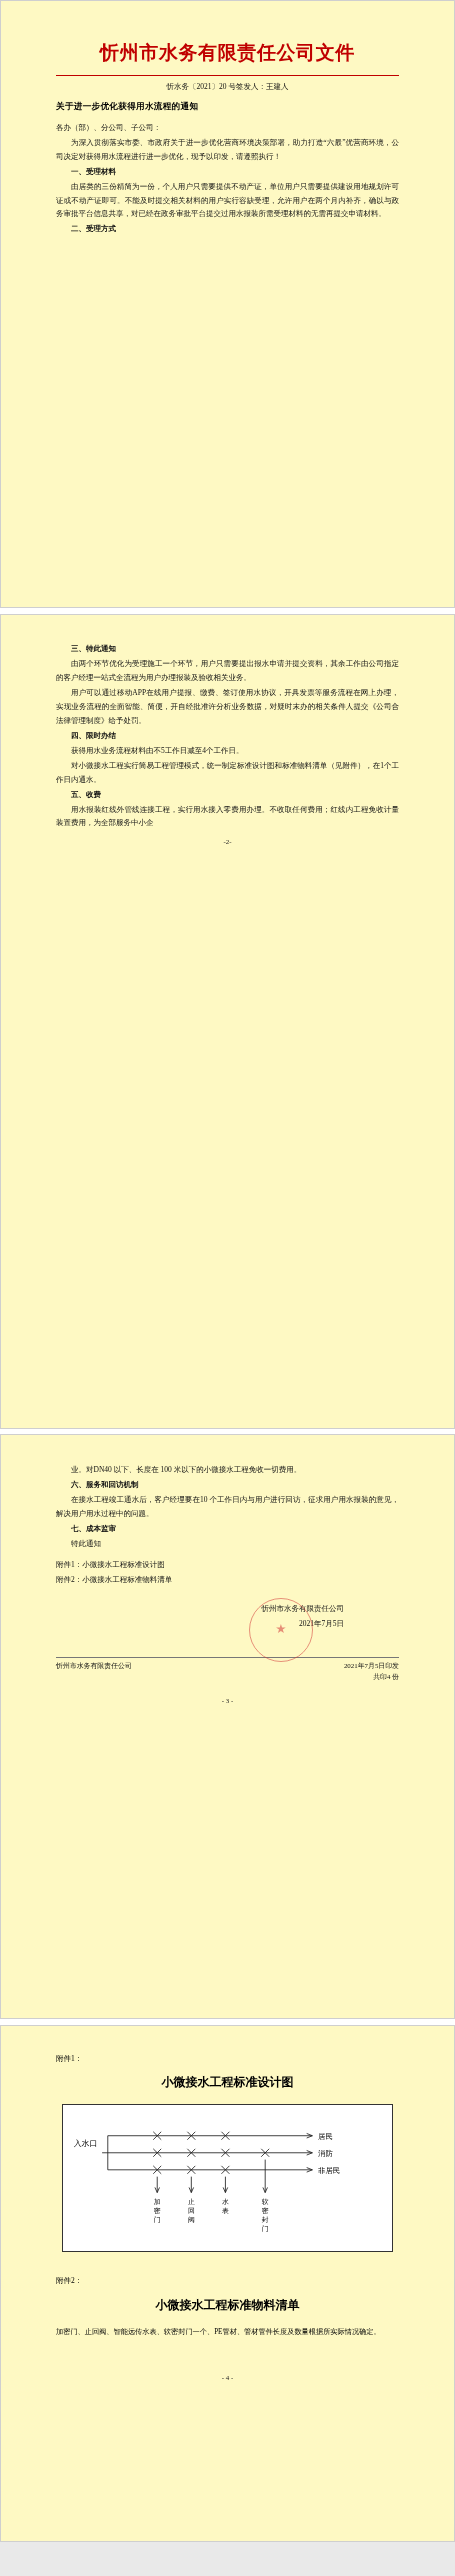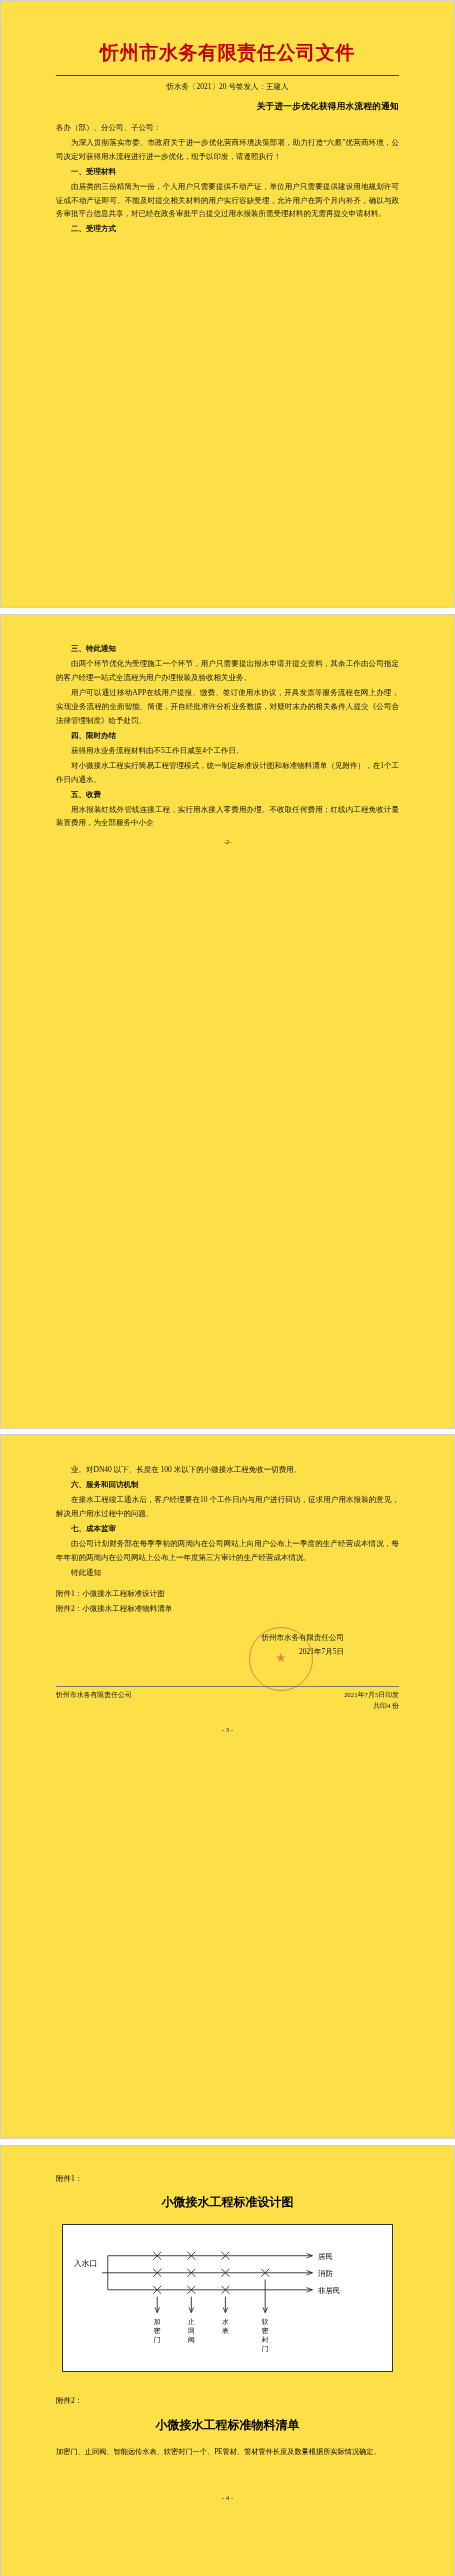--- a/index.html
+++ b/index.html
@@ -10,21 +10,21 @@
   body {
     font-family: "Liberation Serif", "DejaVu Serif", serif;
   }
   .page-wrap {
     width: 455px;
     margin: 0 auto;
     background: #ffffff;
   }
   .page {
     position: relative;
-    background: #fde047;
+    background: #fef9c3;
     border: 0.6px solid #cfcfcf;
     box-sizing: border-box;
     margin: 0 auto 5.7px auto;
     width: 455px;
     padding: 0;
   }
   .page-inner {
     padding: 27.6px 55px 23px 55px;
     box-sizing: border-box;
     position: relative;
@@ -49,21 +49,21 @@
     margin: 5.7px 0 5.7px 0;
   }
   .meta-row {
     display: flex;
     justify-content: center;
     font-size: 7.5px;
     color: #111;
     margin: 3.4px 1.1px 2.3px 1.1px;
   }
   .subject {
-    text-align: right;
+    text-align: left;
     font-weight: bold;
     font-size: 8.6px;
     margin: 9.2px 0 8px 0;
     letter-spacing: 0.3px;
   }
   .body-text {
     font-size: 7.5px;
     line-height: 1.85;
     color: #111;
     text-align: justify;
@@ -198,28 +198,27 @@
         <p class="section-head">四、限时办结</p>
         <p>获得用水业务流程材料由不5工作日减至4个工作日。</p>
         <p>对小微接水工程实行简易工程管理模式，统一制定标准设计图和标准物料清单（见附件），在1个工作日内通水。</p>
         <p class="section-head">五、收费</p>
         <p>用水报装红线外管线连接工程，实行用水接入零费用办理。不收取任何费用；红线内工程免收计量装置费用，为全部服务中小企</p>
       </div>
       <div class="page-num">-2-</div>
     </div>
   </div>
 
-  <div class="page" style="height:705px;">
+  <div class="page" style="height:585px;">
     <div class="page-inner">
       <div class="body-text">
         <p>业。对DN40 以下、长度在 100 米以下的小微接水工程免收一切费用。</p>
         <p class="section-head">六、服务和回访机制</p>
         <p>在接水工程竣工通水后，客户经理要在10 个工作日内与用户进行回访，征求用户用水报装的意见，解决用户用水过程中的问题。</p>
         <p class="section-head">七、成本监审</p>
-        <p>由公司计划财务部在每季季初的两周内在公司网站上向用户公布上一季度的生产经营成本情况，每年年初的两周内在公司网站上公布上一年度第三方审计的生产经营成本情况。</p>
         <p>特此通知</p>
         <p style="height:5.7px"></p>
         <p class="noindent">附件1：小微接水工程标准设计图</p>
         <p class="noindent">附件2：小微接水工程标准物料清单</p>
       </div>
 
       <div class="seal-block">
         <div class="seal-lines">
           <div>忻州市水务有限责任公司</div>
           <div>2021年7月5日</div>

